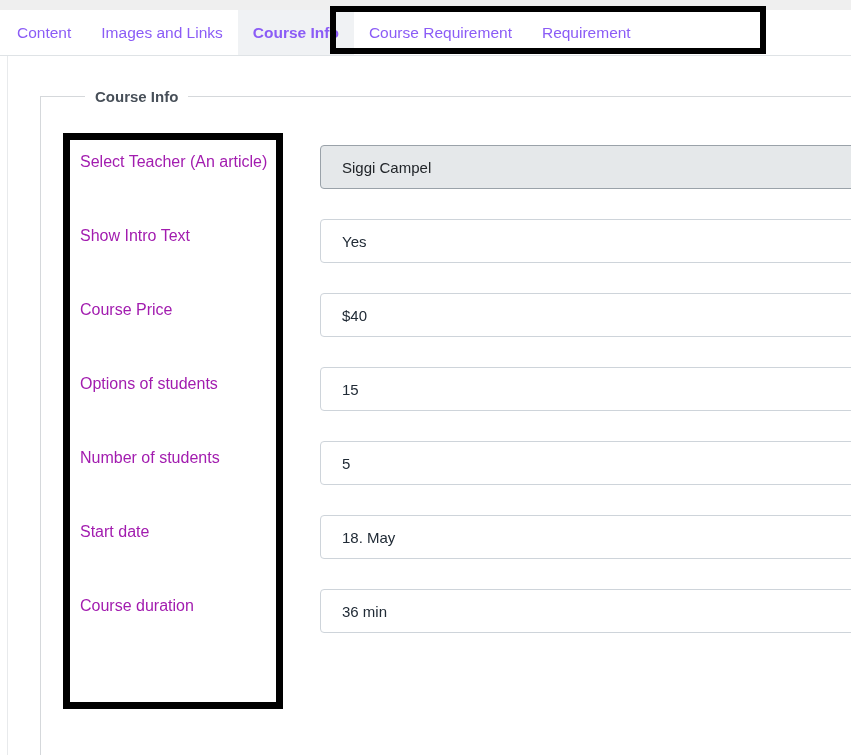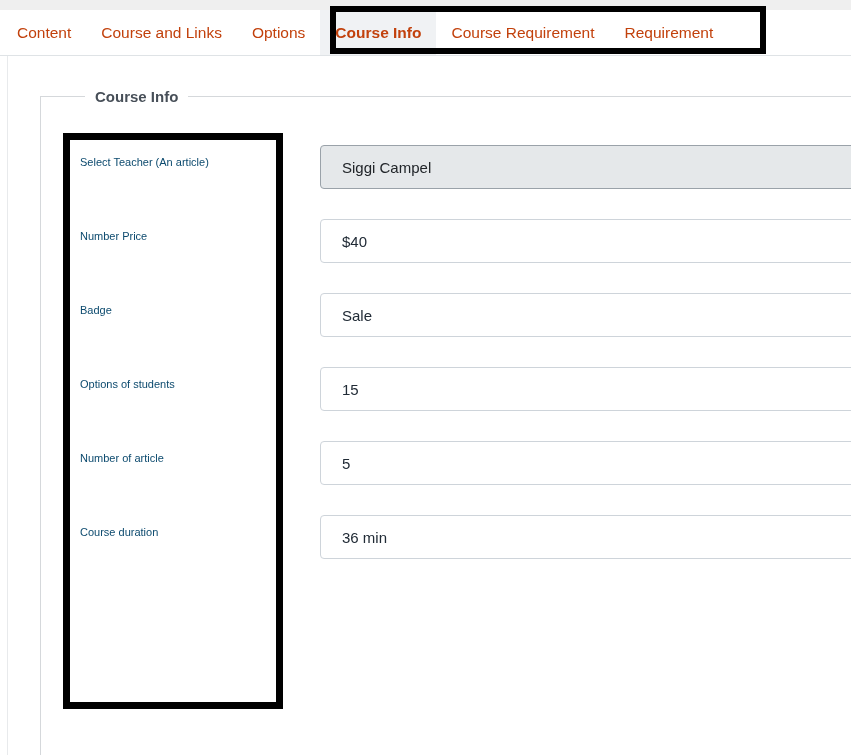--- a/index.html
+++ b/index.html
@@ -21,21 +21,21 @@
     background: #ffffff;
     border-bottom: 1px solid #dfe3e6;
     display: flex; align-items: stretch;
     padding-left: 2px;
     white-space: nowrap;
   }
   .tab {
     padding: 0 15px;
     display: flex; align-items: center;
     font-size: 15.5px;
-    color: #c2410c;
+    color: #8b5cf6;
     cursor: pointer;
   }
   .tab.active {
     background: #f0f2f4;
     font-weight: bold;
   }
   
   .left-edge {
     position: absolute; left: 7px; top: 56px; width: 1px; height: 699px;
     background: #e8eaec;
@@ -58,23 +58,23 @@
     position: absolute; left: 0; top: 145px; width: 851px;
   }
   .row {
     position: relative;
     height: 44px;
     margin-bottom: 30px;
   }
   .row .field-label {
     position: absolute;
     left: 80px; top: 7px;
-    font-size: 11px;
+    font-size: 16px;
     line-height: 20px;
-    color: #0c4a6e;
+    color: #a21caf;
   }
   .row input.field-input {
     position: absolute;
     left: 320px; top: 0;
     width: 545px; height: 44px;
     border: 1px solid #ced4da;
     border-radius: 4px;
     background: #ffffff;
     padding: 0 12px 0 21px;
     font-family: "Liberation Sans", sans-serif;
@@ -104,62 +104,65 @@
     border-width: 7px;
   }
 </style>
 </head>
 <body>
 
 <div class="top-strip"></div>
 
 <nav class="tabbar">
   <div class="tab">Content</div>
-  <div class="tab">Course and Links</div>
-  <div class="tab">Options</div>
+  <div class="tab">Images and Links</div>
   <div class="tab active">Course Info</div>
   <div class="tab">Course Requirement</div>
   <div class="tab">Requirement</div>
 </nav>
 
 <div class="left-edge"></div>
 
 <fieldset class="course-fieldset">
   <legend>Course Info</legend>
 </fieldset>
 
 <div class="rows">
 
   <div class="row">
     <span class="field-label">Select Teacher (An article)</span>
     <input class="field-input readonly" readonly="" value="Siggi Campel" style="">
   </div>
 
+  <div class="row">
+    <span class="field-label">Show Intro Text</span>
+    <input class="field-input" value="Yes" style="">
+  </div>
 
   <div class="row">
-    <span class="field-label">Number Price</span>
+    <span class="field-label">Course Price</span>
     <input class="field-input" value="$40" style="">
   </div>
 
 
-  <div class="row">
-    <span class="field-label">Badge</span>
-    <input class="field-input" value="Sale" style="">
-  </div>
 
   <div class="row">
     <span class="field-label">Options of students</span>
     <input class="field-input" value="15" style="">
   </div>
 
   <div class="row">
-    <span class="field-label">Number of article</span>
+    <span class="field-label">Number of students</span>
     <input class="field-input" value="5" style="">
   </div>
 
+  <div class="row">
+    <span class="field-label">Start date</span>
+    <input class="field-input" value="18. May" style="">
+  </div>
 
   <div class="row">
     <span class="field-label">Course duration</span>
     <input class="field-input" value="36 min" style="">
   </div>
 
 </div>
 
 <div class="annotation tabs-box"></div>
 <div class="annotation labels-box"></div>

